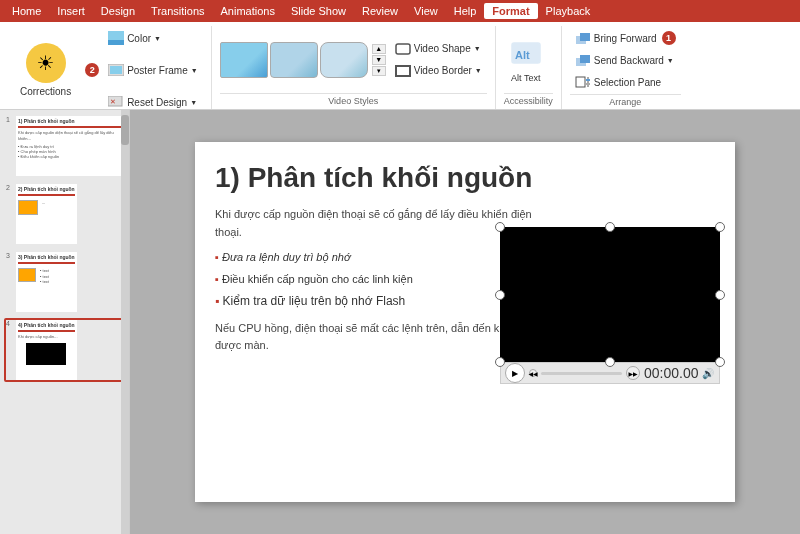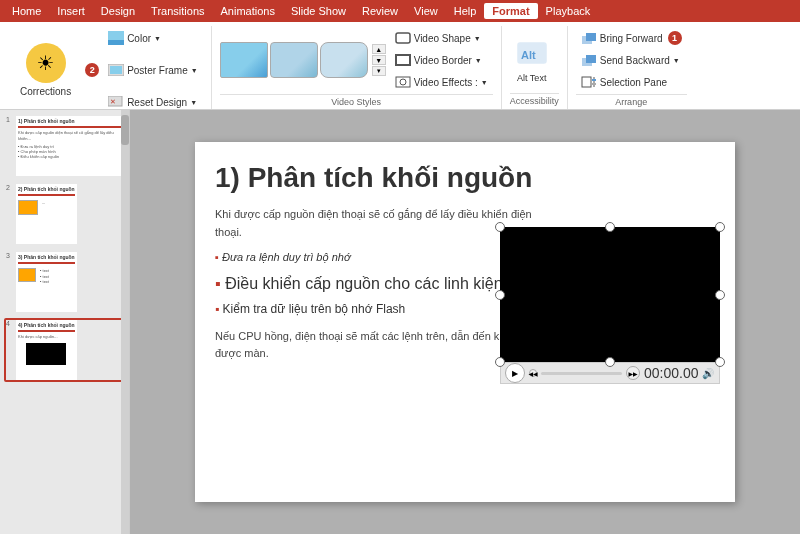--- a/index.html
+++ b/index.html
@@ -384,30 +384,20 @@
         </div>
         <div class="ribbon-btn">
           <div class="ribbon-btn-icon">
             <svg width="16" height="12">
               <rect x="1" y="1" width="14" height="10" fill="none" stroke="#555" stroke-width="2"></rect>
             </svg>
           </div>
           <span>Video Border</span>
           <span style="font-size:7px;">▼</span>
         </div>
-        <div class="ribbon-btn">
-          <div class="ribbon-btn-icon">
-            <svg width="16" height="12">
-              <rect x="1" y="1" width="14" height="10" fill="none" stroke="#555" stroke-width="1"></rect>
-              <circle cx="8" cy="6" r="3" fill="none" stroke="#555" stroke-width="1"></circle>
-            </svg>
-          </div>
-          <span>Video Effects :</span>
-          <span style="font-size:7px;">▼</span>
-        </div>
       </div>
     </div>
     <div class="group-label">Video Styles</div>
   </div>
 
   <div class="ribbon-group">
     <div class="group-content">
       <div class="alt-text-btn">
         <div style="font-size:16px; color:#5b9bd5;">
           <svg width="32" height="32" viewBox="0 0 32 32">
@@ -537,21 +527,21 @@
 
       <div class="slide-title">1) Phân tích khối nguồn</div>
 
       <div class="slide-body">
         <p style="margin-bottom:8px; font-size:11px; color:#444; padding-right: 160px;">
           <span>Khi được cấp nguồn điện thoại sẽ cố gắng để lấy điều khiển điện thoại.</span>
         </p>
 
         <div style="padding-right: 160px;">
           <div class="bullet-point" style="font-size:11px; color:#333;font-style:italic;">Đưa ra lệnh duy trì bộ nhớ</div>
-          <div class="bullet-point" style="font-size:16px; color:#333;">Điều khiển cấp nguồn cho các linh kiện</div>
+          <div class="bullet-point" style="font-size:11px; color:#333;">Điều khiển cấp nguồn cho các linh kiện</div>
           <div class="bullet-point" style="font-size:12px; color:#333;">Kiểm tra dữ liệu trên bộ nhớ Flash</div>
         </div>
 
         <p style="font-size:11px; color:#444; margin-top:8px; padding-right:160px;">
           Nếu CPU hồng, điện thoại sẽ mất các lệnh trên, dẫn đến không mở được màn.
         </p>
       </div>
 
       <div style="position:absolute; top:85px; right:15px; width:220px; height:155px;">
 

